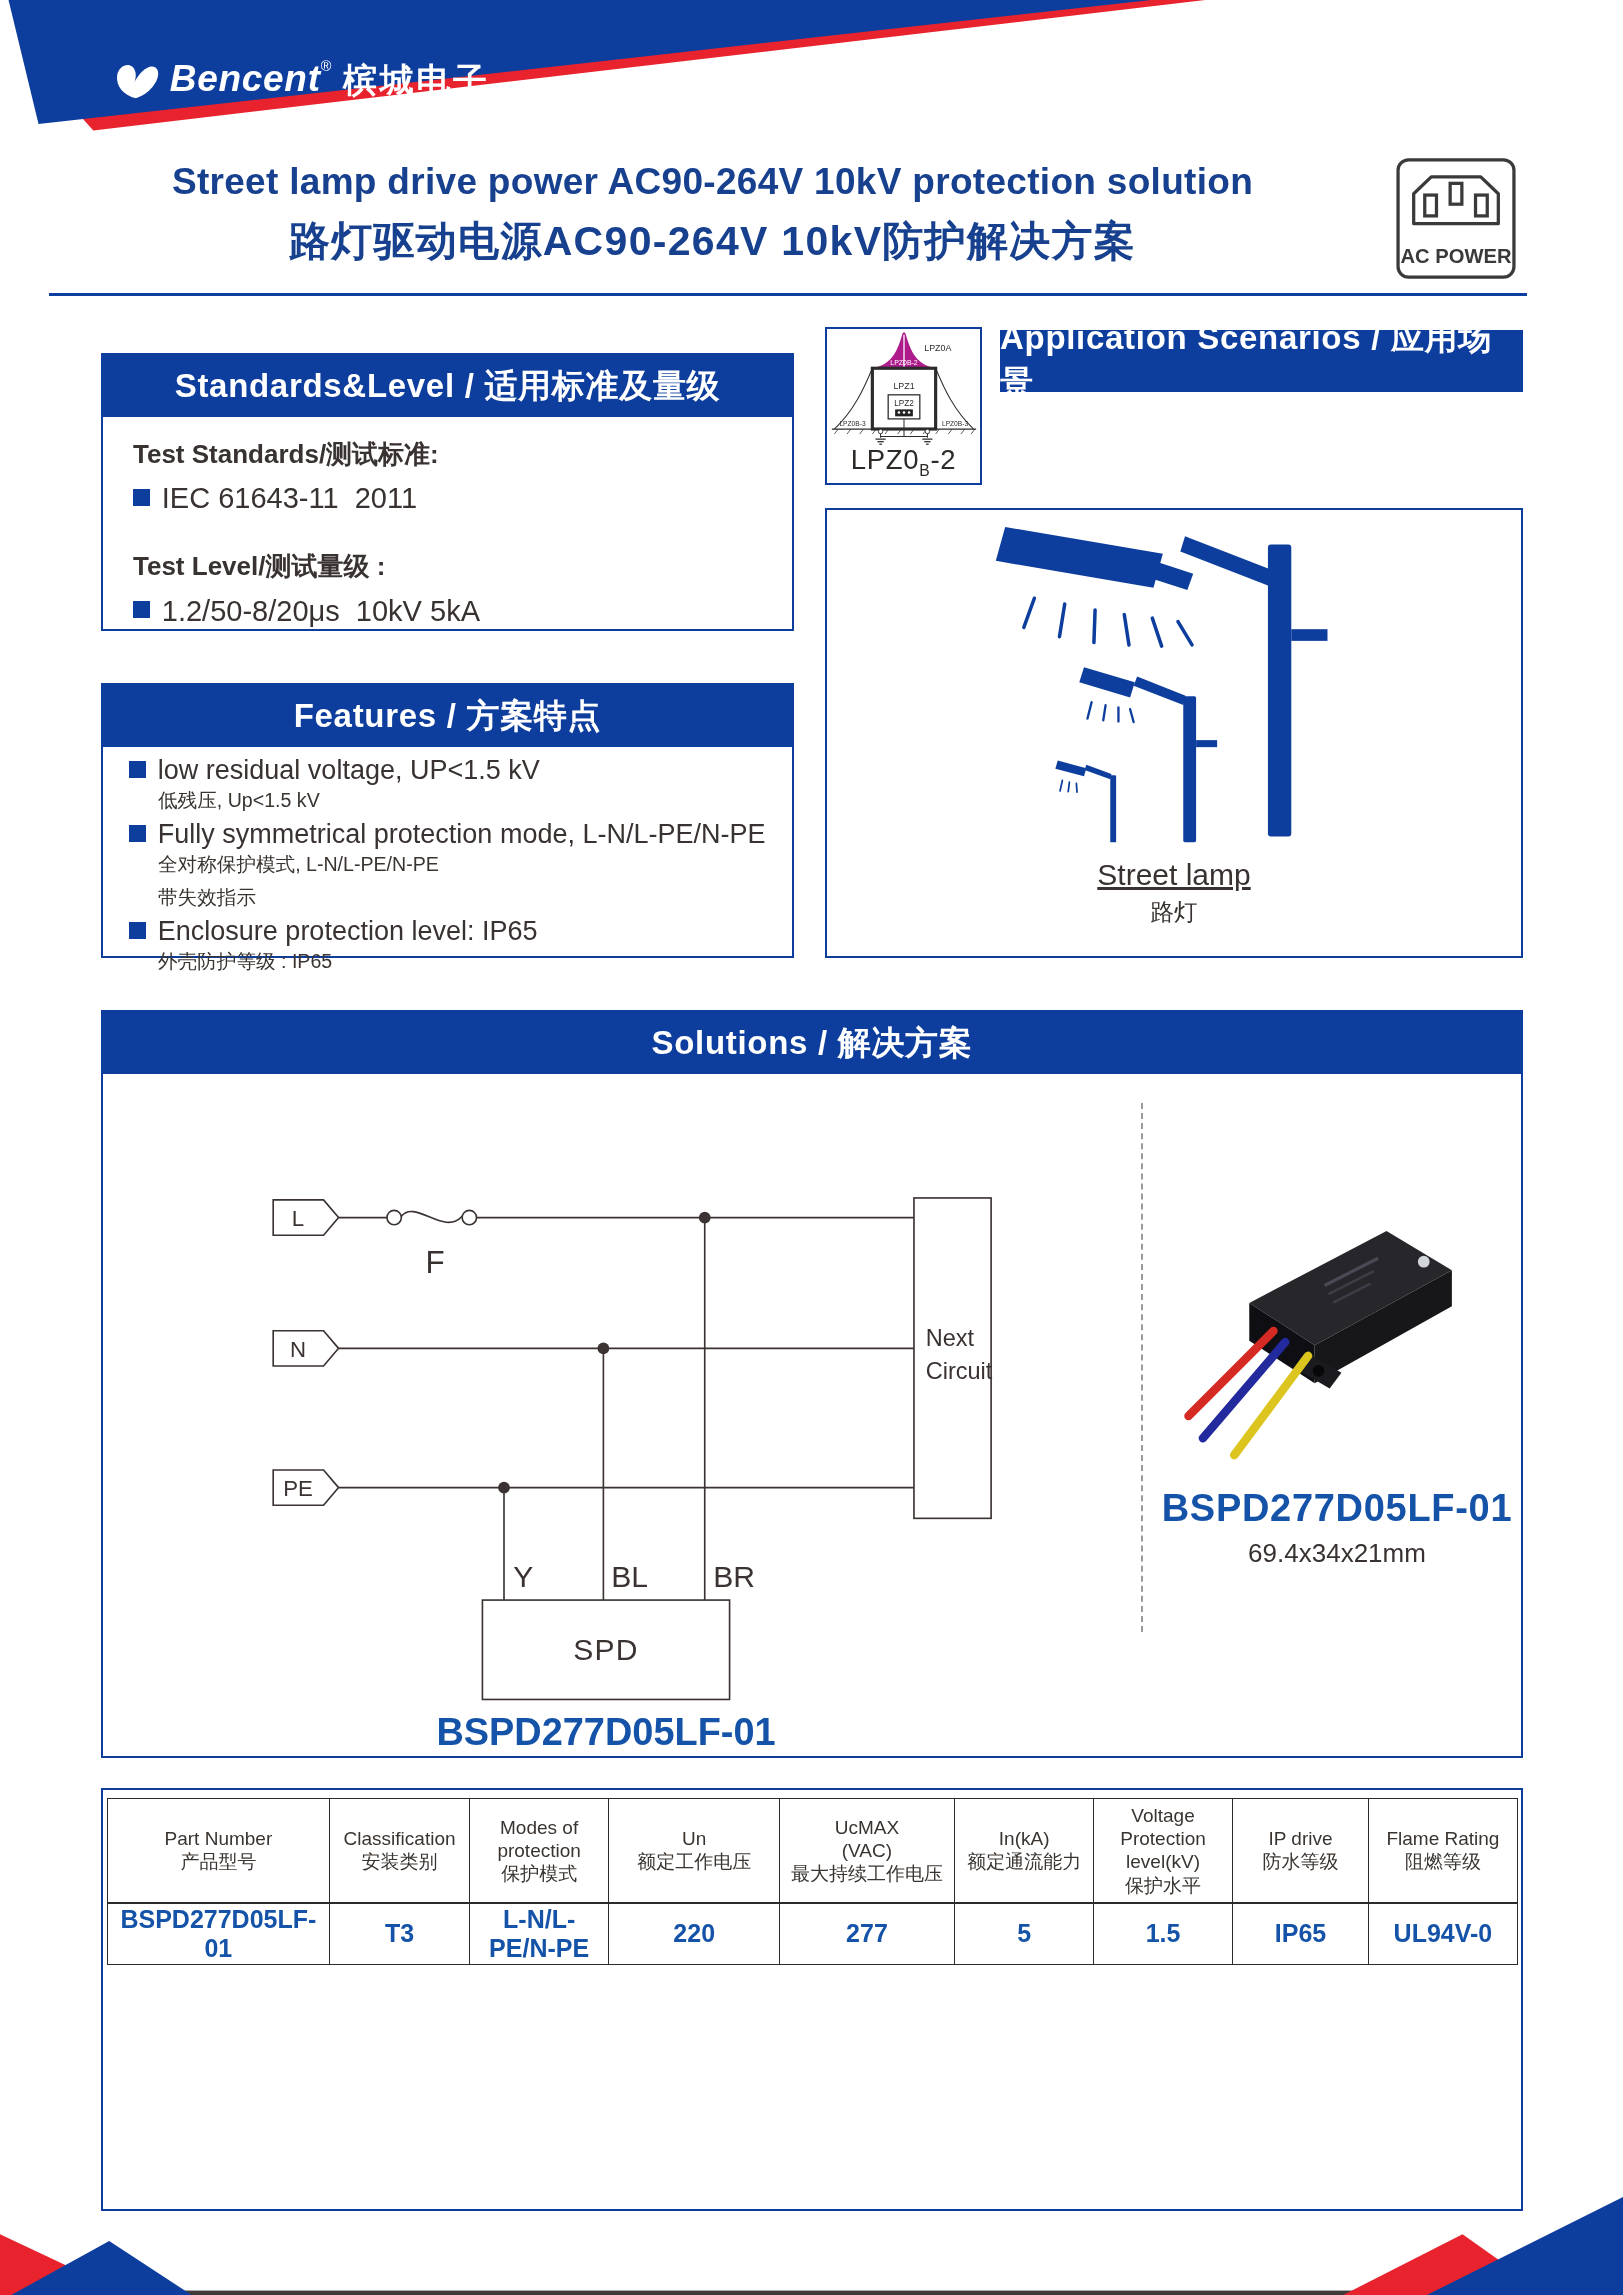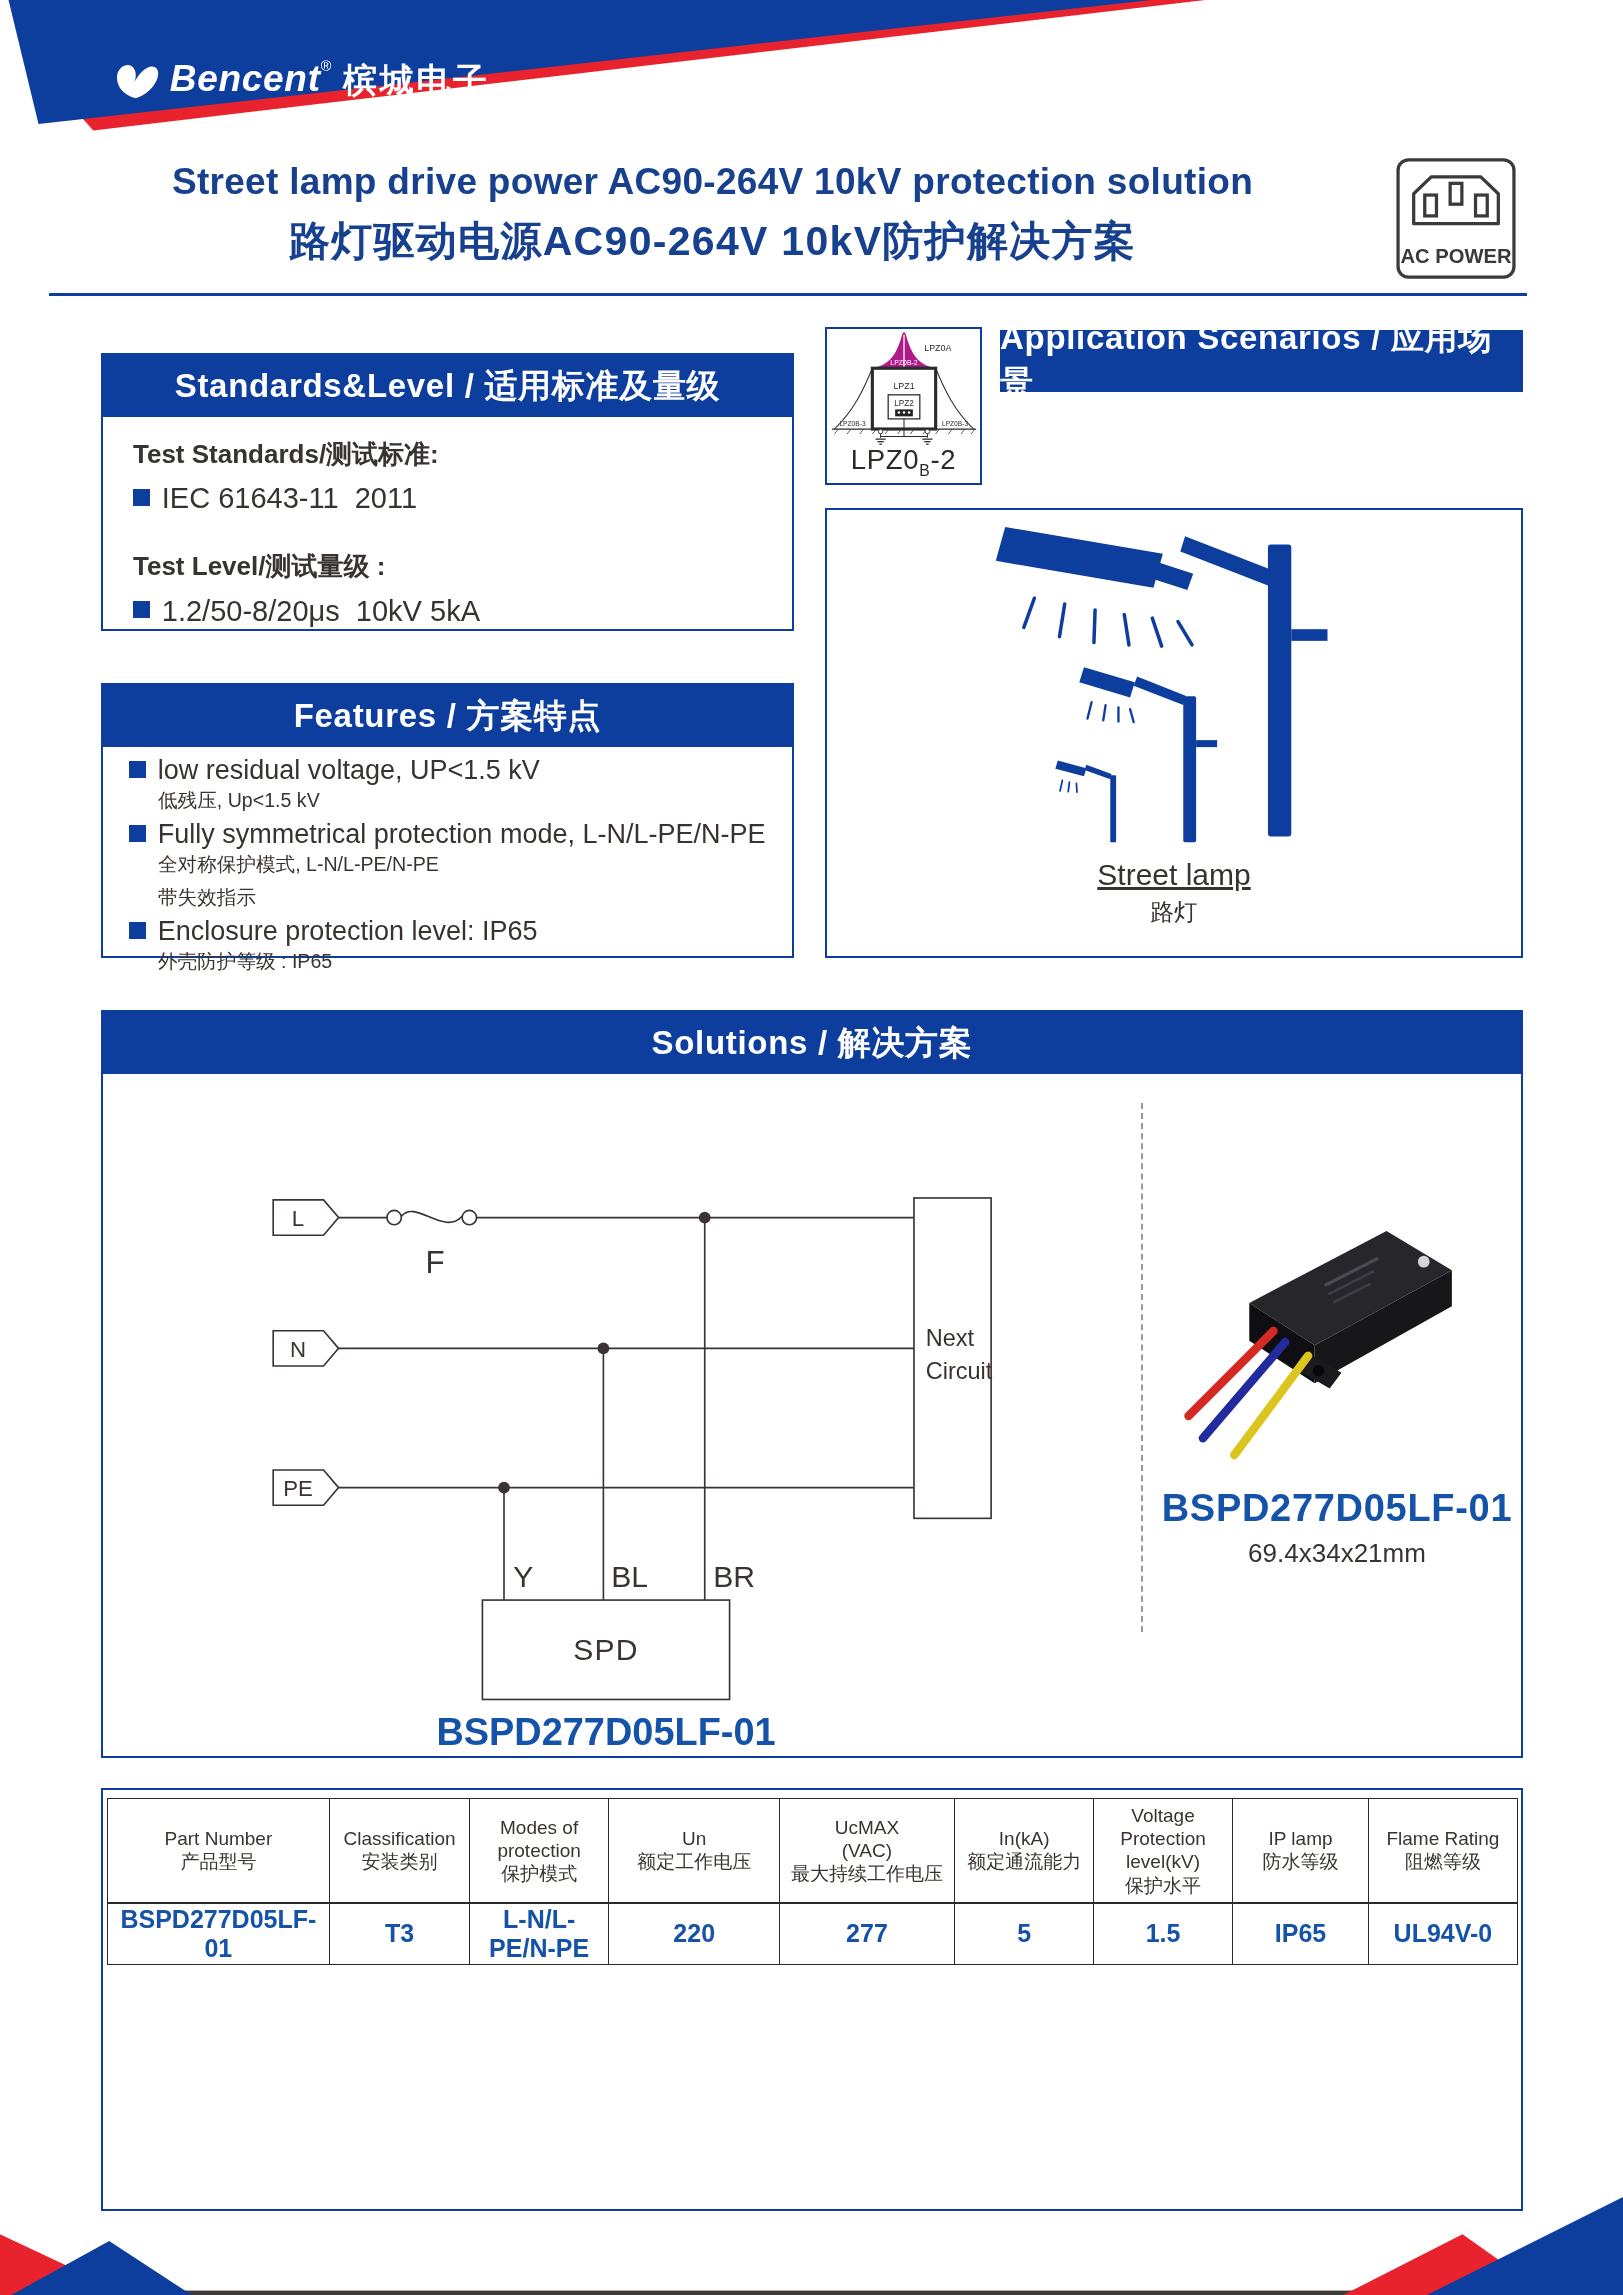--- a/index.html
+++ b/index.html
@@ -357,21 +357,21 @@
             </th>
           <th>
               <div class="h-en">In(kA)</div>
               <div class="h-zh">额定通流能力</div>
             </th>
           <th>
               <div class="h-en">Voltage Protection level(kV)</div>
               <div class="h-zh">保护水平</div>
             </th>
           <th>
-              <div class="h-en">IP lamp</div>
+              <div class="h-en">IP drive</div>
               <div class="h-zh">防水等级</div>
             </th>
           <th>
               <div class="h-en">Flame Rating</div>
               <div class="h-zh">阻燃等级</div>
             </th>
         </tr>
       </thead>
       <tbody>
         <tr>

